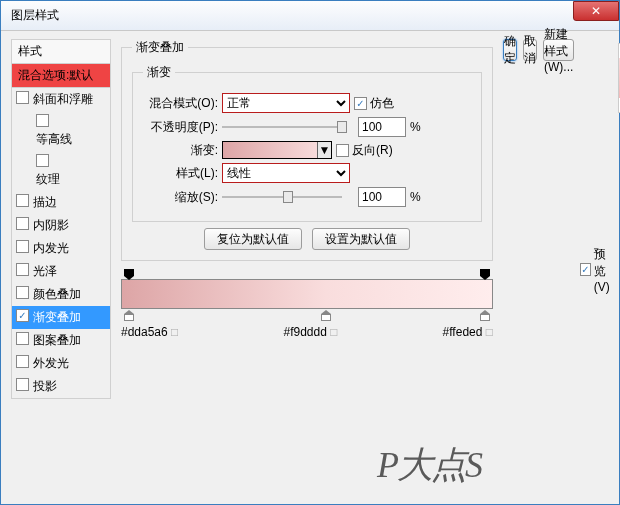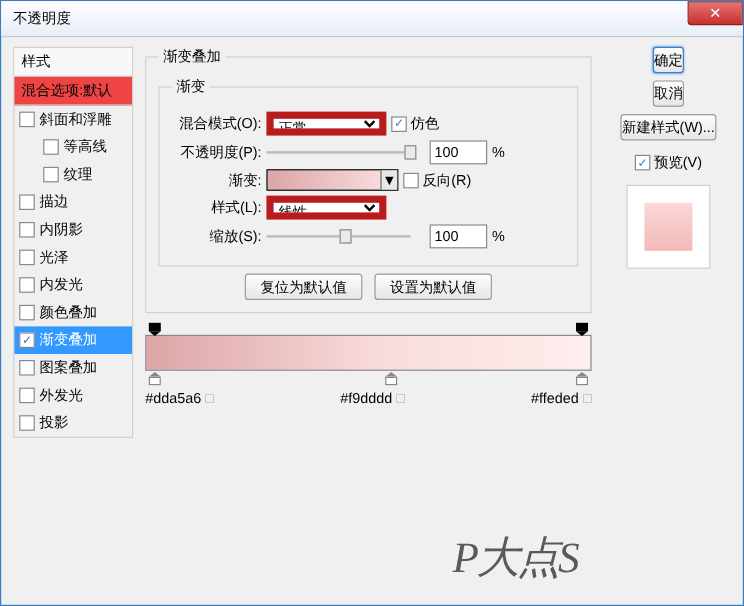--- a/index.html
+++ b/index.html
@@ -6,34 +6,34 @@
 body { margin: 0; background: #4a6070; width: 620px; height: 505px; overflow: hidden; }
 .window { width: 620px; height: 505px; background: #f0f0f0; border: 1px solid #3a7ebf; position: relative; }
 .titlebar { height: 30px; background: linear-gradient(#fdfdfe, #e7eef7); display: flex; align-items: center; padding-left: 10px; border-bottom: 1px solid #c8c8c8; }
 .title { font-size: 12px; }
 .closebtn { position: absolute; right: 0; top: 0; width: 46px; height: 20px; background: linear-gradient(#e57373,#c93030); color: #fff; text-align: center; line-height: 18px; border-bottom-left-radius: 3px; border: 1px solid #8a1f1f; cursor: pointer; }
 .content { display: flex; padding: 8px 8px 8px 10px; gap: 10px; height: calc(100% - 30px); }
 .left { width: 100px; }
 .stylesgrp { border: 1px solid #d0d0d0; }
 .stylesgrp .hdr { padding: 3px 6px; background: #f8f8f8; border-bottom: 1px solid #d0d0d0; }
 .stylesgrp .opt { padding: 3px 6px; background: #ef4444; border-bottom: 1px solid #d0d0d0; }
-.stylesgrp .row { padding: 3px 4px; display: flex; align-items: center; gap: 4px; }
+.stylesgrp .row { padding: 3px 4px; display: flex; align-items: flex-start; gap: 4px; }
 .stylesgrp .row.sel { background: #3399ff; color: #fff; }
-.stylesgrp .row.indent { padding-left: 24px; }
+.stylesgrp .row.indent { padding-left: 24px; flex-direction: column; }
 .cb { width: 13px; height: 13px; border: 1px solid #888; background: #fff; display: inline-flex; align-items: center; justify-content: center; font-size: 10px; color: #3a7ebf; }
 .cb.checked::after { content: "✓"; }
 .mid { flex: 1; position: relative; }
-.right { width: 108px; display: flex; flex-direction: column; gap: 6px; align-items: center; }
+.right { width: 108px; display: flex; flex-direction: row; gap: 6px; }
 .btn { height: 22px; border: 1px solid #9c9c9c; background: linear-gradient(#fdfdfd,#e6e6e6); border-radius: 3px; cursor: pointer; display: flex; align-items: center; justify-content: center; }
 .btn.primary { border: 1px solid #3a7ebf; box-shadow: 0 0 2px #6ab0ff; }
 fieldset { border: 1px solid #d0d0d0; margin: 0 0 6px 0; padding: 8px 10px 10px 10px; }
 legend { padding: 0 4px; }
 .formrow { display: flex; align-items: center; margin: 4px 0; gap: 4px; }
 .lbl { width: 75px; text-align: right; }
-select { width: 100px; height: 20px; border: 6px solid #b91c1c; background: #fff; }
+select { width: 128px; height: 20px; border: 1px solid #b91c1c; background: #fff; }
 .num { width: 48px; height: 20px; border: 1px solid #888; padding: 0 3px; margin-left: 12px; }
 .slider { flex: 0 0 120px; height: 18px; position: relative; }
 .slider .track { position: absolute; left: 0; right: 0; top: 8px; height: 2px; background: #bbb; }
 .slider .thumb { position: absolute; top: 3px; width: 10px; height: 12px; background: #eaeaea; border: 1px solid #888; transform: translateX(-5px); }
 .gradprev { width: 110px; height: 18px; border: 1px solid #000; background: linear-gradient(to right, #dda5a6, #fbe3e3); display: flex; justify-content: flex-end; }
 .gradprev .dd { width: 14px; background: #e8e8e8; border-left: 1px solid #666; display: flex; align-items: center; justify-content: center; }
 .angle { width: 28px; height: 28px; border: 1px solid #888; border-radius: 50%; background: #fff; position: relative; }
 .angle .hand { position: absolute; left: 50%; top: 50%; width: 10px; height: 1px; background: #000; transform-origin: left center; transform: rotate(-90deg); }
 .btns2 { display: flex; gap: 10px; justify-content: center; margin-top: 6px; }
 .btns2 .btn { padding: 0 12px; }
@@ -50,21 +50,21 @@
 .previewbox { width: 70px; height: 70px; border: 1px solid #ccc; background: #fff; display: flex; align-items: center; justify-content: center; margin: 4px auto 0 auto; }
 .previewsw { width: 40px; height: 40px; background: linear-gradient(#fbd7d7,#f3b9b9); }
 .watermark { position: absolute; right: 12px; bottom: 6px; font-size: 36px; color: #404040; font-family: "Brush Script MT", cursive; opacity: 0.85; pointer-events: none; font-style: italic; letter-spacing: -2px; }
 .chk { display: flex; align-items: center; gap: 3px; }
 </style>
 </head>
 <body>
 
 <div class="window">
   <div class="titlebar">
-    <span class="title">不透明度</span>
+    <span class="title">图层样式</span>
     <div class="closebtn">✕</div>
   </div>
   <div class="content">
     <div class="left">
       <div class="stylesgrp">
         <div class="hdr">样式</div>
         <div class="opt">混合选项:默认</div>
         <div id="style-items">
             <div class="row">
               <span class="cb"></span>
@@ -81,25 +81,25 @@
             <div class="row">
               <span class="cb"></span>
               <span>描边</span>
             </div>
             <div class="row">
               <span class="cb"></span>
               <span>内阴影</span>
             </div>
             <div class="row">
               <span class="cb"></span>
+              <span>内发光</span>
+            </div>
+            <div class="row">
+              <span class="cb"></span>
               <span>光泽</span>
-            </div>
-            <div class="row">
-              <span class="cb"></span>
-              <span>内发光</span>
             </div>
             <div class="row">
               <span class="cb"></span>
               <span>颜色叠加</span>
             </div>
             <div class="row sel">
               <span class="cb checked"></span>
               <span>渐变叠加</span>
             </div>
             <div class="row">

